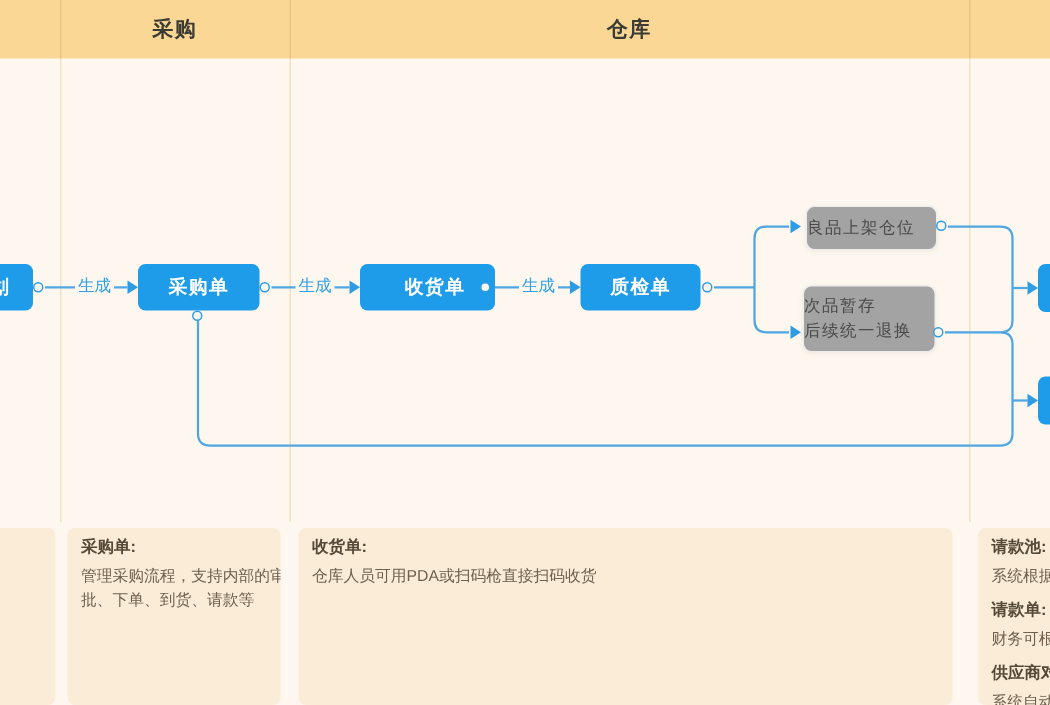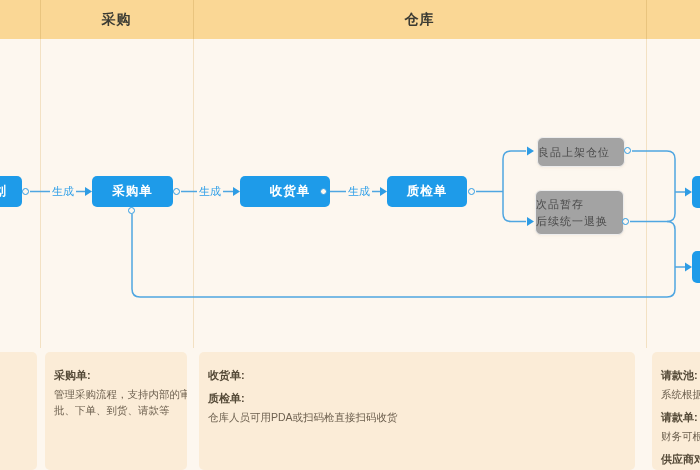--- a/index.html
+++ b/index.html
@@ -38,21 +38,21 @@
   .edge-label{
     position:absolute;z-index:2;font-size:11px;color:#2E9FE8;background:#FDF7EF;
     padding:0 2px;line-height:13px;white-space:nowrap;
   }
   
   .panel{
     position:absolute;top:352px;height:118px;background:#FBECD7;border-radius:5px;
     box-sizing:border-box;padding:6px 9px;overflow:hidden;
   }
   .nt{font-size:11px;font-weight:bold;color:#554A38;line-height:15px;margin:8px 0 3px;white-space:nowrap;}
-  .nt.first{margin-top:10px;}
+  .nt.first{margin-top:0;}
   .nb{font-size:10.5px;color:#6E6150;line-height:16px;white-space:nowrap;}
 </style>
 </head>
 <body>
 
 <div id="stage">
 
   <div class="band"></div>
   <div class="col-title" style="left:40px;width:153px;">采购</div>
   <div class="col-title" style="left:193px;width:453px;">仓库</div>
@@ -121,21 +121,20 @@
   <div class="panel" style="left:0px;width:37px;border-radius:0 5px 5px 0;"></div>
 
   <div class="panel" style="left:45px;width:142px;">
     <div class="nt first">采购单:</div>
     <div class="nb">管理采购流程，支持内部的审</div>
     <div class="nb">批、下单、到货、请款等</div>
   </div>
 
   <div class="panel" style="left:199px;width:436px;">
     <div class="nt first">收货单:</div>
-    <div class="nt">质检单:</div>
     <div class="nb">仓库人员可用PDA或扫码枪直接扫码收货</div>
   </div>
 
   <div class="panel" style="left:652px;width:120px;border-radius:5px 0 0 5px;">
     <div class="nt first">请款池:</div>
     <div class="nb">系统根据采</div>
     <div class="nt">请款单:</div>
     <div class="nb">财务可根据</div>
     <div class="nt">供应商对账:</div>
     <div class="nb">系统自动核</div>

